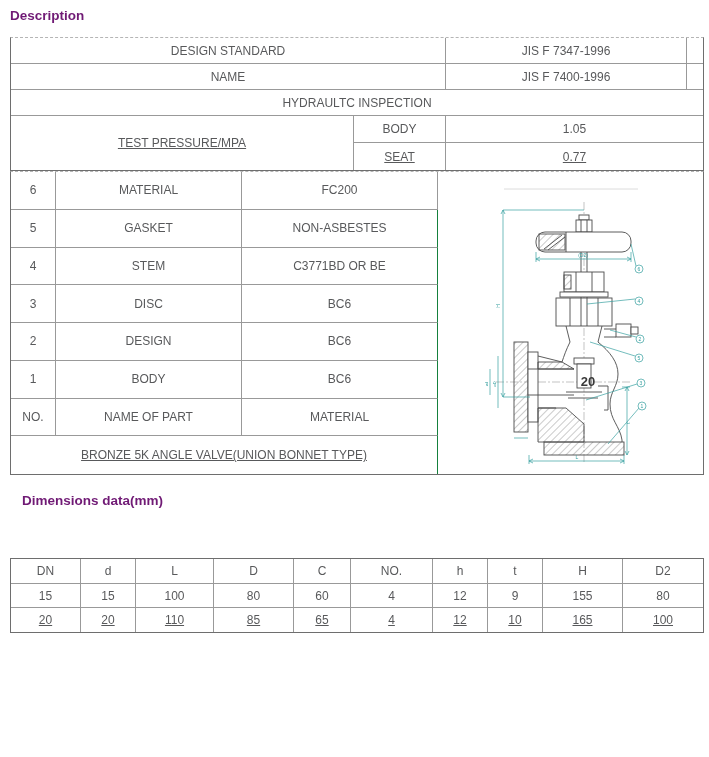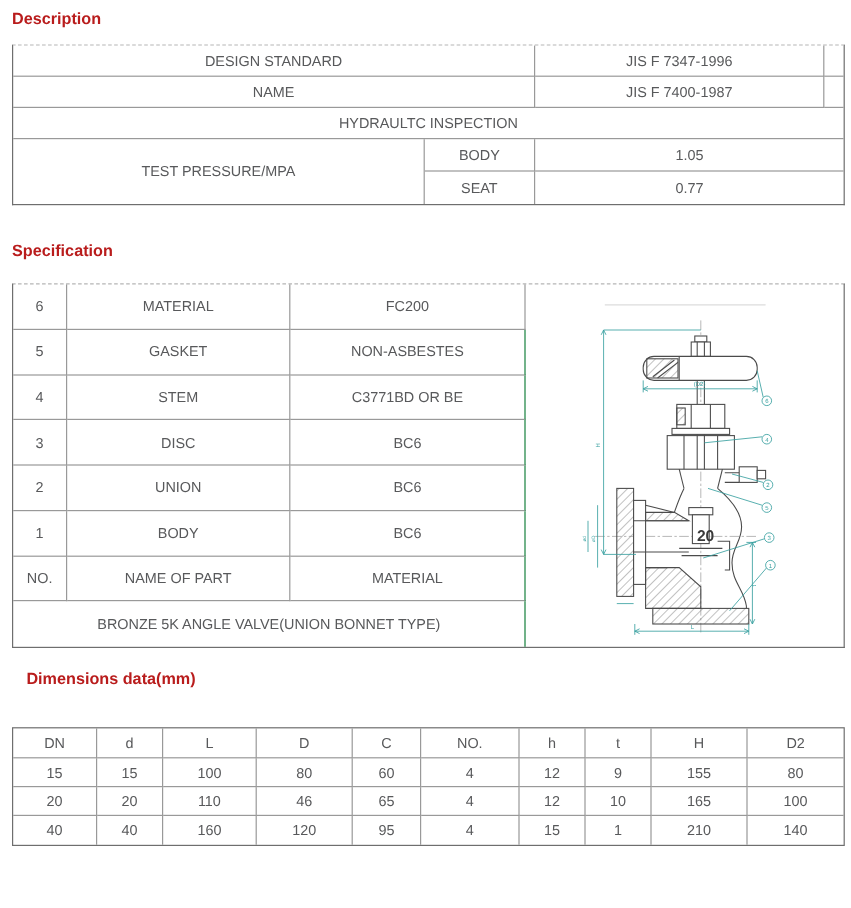--- a/index.html
+++ b/index.html
@@ -1,50 +1,50 @@
 <!DOCTYPE html>
 <html><head>
 <meta charset="utf-8">
 <style>
   * { box-sizing: border-box; }
   html,body { margin:0; padding:0; background:#ffffff; }
   body { width:709px; font-family:"Liberation Sans", sans-serif; }
   .page { padding:5px 7px 6px 10px; }
 
   .section-heading {
-    font-size:13.5px; font-weight:bold; color:#b91c1c;
+    font-size:13.5px; font-weight:bold; color:#701a75;
     margin:0; line-height:16px;
   }
   #desc-heading { margin:3px 0 13px 0; }
   #spec-heading { margin:30px 0 19px 0; }
   #dims-heading { margin:18px 0 0 0;padding-left:12px; }
 
   table.grid {
     border-collapse:separate; border-spacing:0; table-layout:fixed;
     width:692px;
     border:1px solid #6e6e6e;
   }
   table.dashed-top { border-top:1px dashed #b5b5b5; }
   table.grid td {
     border-right:1px solid #999; border-bottom:1px solid #999;
     font-size:12px; color:#58595b; text-align:center; vertical-align:middle;
     padding:0 2px; overflow:hidden; white-space:nowrap;
   }
   table.grid td:last-child { border-right:none; }
-  table.grid tr:last-child td { border-bottom:none; }
-  td.nb { border-bottom:none !important; }
+  table.grid tr:last-child td { border-bottom:none;text-decoration:underline; }
+  td.nb { border-bottom:none !important;text-decoration:underline; }
 
   table.desc td { height:26px; }
   table.desc tr.tall td { height:27px; }
 
   table.spec td { height:37px; }
   table.spec td:last-child { border-right:1px solid #15803d; }
   table.spec td.edge { border-right:none !important; padding:0; vertical-align:top; }
 
-  table.dims { margin-top:32px; }
+  table.dims { margin-top:49px; }
   table.dims td { height:24px; }
   table.dims tr.hdr td { height:25px; }
 
   svg.valve { display:block; }
 </style>
 </head>
 <body>
 
 <div class="page">
 
@@ -58,39 +58,38 @@
         <col style="width:16px">
       </colgroup>
     <tbody>
         <tr>
       <td colspan="2">DESIGN STANDARD</td>
       <td>JIS F 7347-1996</td>
       <td></td>
     </tr>
     <tr>
       <td colspan="2">NAME</td>
-      <td>JIS F 7400-1987</td>
+      <td>JIS F 7400-1996</td>
       <td></td>
     </tr>
     <tr>
       <td colspan="4">HYDRAULTC INSPECTION</td>
     </tr>
     <tr class="tall">
       <td rowspan="2" class="nb">TEST PRESSURE/MPA</td>
       <td>BODY</td>
       <td colspan="2">1.05</td>
     </tr>
     <tr class="tall">
       <td>SEAT</td>
       <td colspan="2">0.77</td>
     </tr>
   </tbody>
     </table>
 
-  <h2 class="section-heading" id="spec-heading">Specification</h2>
 
   <table class="grid spec dashed-top">
     <colgroup>
         <col style="width:45px">
         <col style="width:186px">
         <col style="width:196px">
         <col style="width:265px">
       </colgroup>
     <tbody>
         <tr>
@@ -247,21 +246,21 @@
       <td>STEM</td>
       <td>C3771BD OR BE</td>
     </tr>
     <tr>
       <td>3</td>
       <td>DISC</td>
       <td>BC6</td>
     </tr>
     <tr>
       <td>2</td>
-      <td>UNION</td>
+      <td>DESIGN</td>
       <td>BC6</td>
     </tr>
     <tr>
       <td>1</td>
       <td>BODY</td>
       <td>BC6</td>
     </tr>
     <tr>
       <td>NO.</td>
       <td>NAME OF PART</td>
@@ -310,36 +309,24 @@
       <td>4</td>
       <td>12</td>
       <td>9</td>
       <td>155</td>
       <td>80</td>
     </tr>
     <tr>
       <td>20</td>
       <td>20</td>
       <td>110</td>
-      <td>46</td>
+      <td>85</td>
       <td>65</td>
       <td>4</td>
       <td>12</td>
       <td>10</td>
       <td>165</td>
       <td>100</td>
     </tr>
-    <tr>
-      <td>40</td>
-      <td>40</td>
-      <td>160</td>
-      <td>120</td>
-      <td>95</td>
-      <td>4</td>
-      <td>15</td>
-      <td>1</td>
-      <td>210</td>
-      <td>140</td>
-    </tr>
   </tbody>
     </table>
 
 </div>
 
 </body></html>

